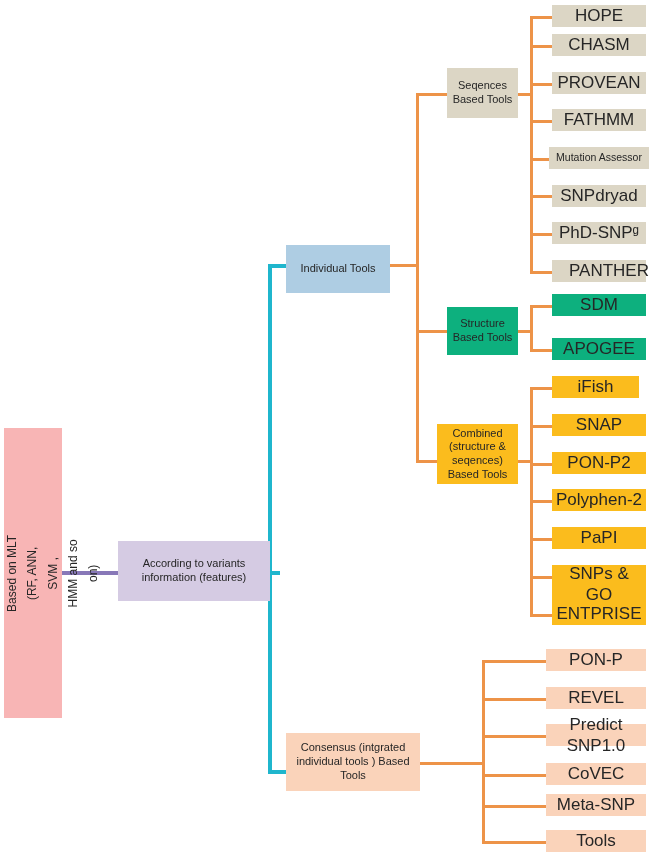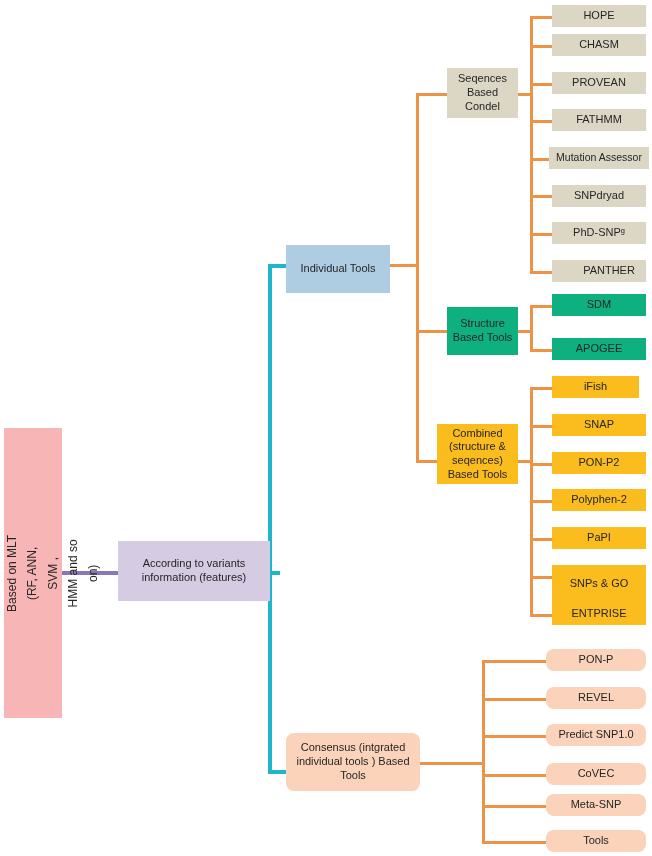--- a/index.html
+++ b/index.html
@@ -24,31 +24,31 @@
     display: flex;
     align-items: center;
     justify-content: center;
     text-align: center;
     font-size: 11px;
     line-height: 1.25;
     padding: 2px 4px;
     white-space: pre-line;
     z-index: 3;
   }
-  .node.leaf { font-size: 11px; }
+  .node.leaf { font-size: 17px; }
   .node.group { font-size: 11px; }
 
   
   .c-root      { background: #f8b5b5; }
   .c-feature   { background: #d5cbe3; }
   .c-individual{ background: #aecde3; }
   .c-seq       { background: #dcd6c5; }
   .c-struct    { background: #0db07e; }
   .c-comb      { background: #fbbc1d; }
-  .c-consensus { background: #fad3ba; border-radius: 8px; }
+  .c-consensus { background: #fad3ba; }
 
   .rot {
     position: absolute;
     left: 0; top: 0;
     width: 100%; height: 100%;
     display: flex;
     align-items: center;
     justify-content: center;
   }
   .rot > span {
@@ -135,21 +135,21 @@
   <div class="node c-feature group" style="left:118px; top:541px; width:152px; height:60px;">According to variants
 information (features)</div>
 
   <div class="node c-individual group" style="left:286px; top:245px; width:104px; height:48px;">Individual Tools</div>
 
   <div class="node c-consensus group" style="left:286px; top:733px; width:134px; height:58px;">Consensus (intgrated
 individual  tools ) Based
 Tools</div>
 
   <div class="node c-seq group" style="left:447px; top:68px; width:71px; height:50px;">Seqences
-Based Condel</div>
+Based Tools</div>
 
   <div class="node c-struct group" style="left:447px; top:307px; width:71px; height:48px;" style2="">Structure
 Based Tools</div>
 
   <div class="node c-comb group" style="left:437px; top:424px; width:81px; height:60px;">Combined
 (structure &amp;
 seqences)
 Based Tools</div>
 
   <div class="node c-seq leaf" style="left:552px; top:5px; width:94px; height:22px;">HOPE</div>

